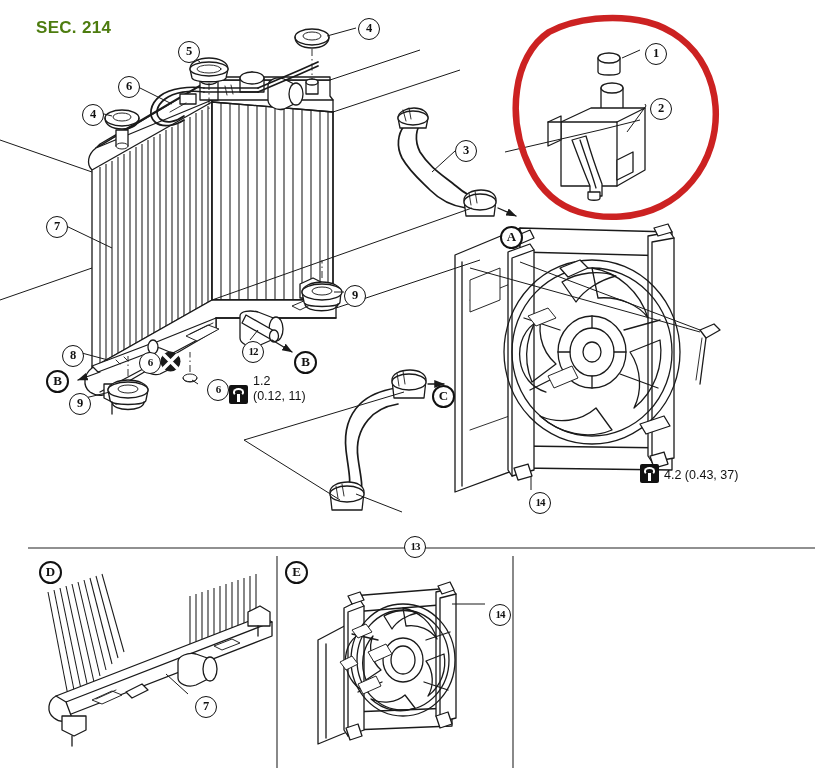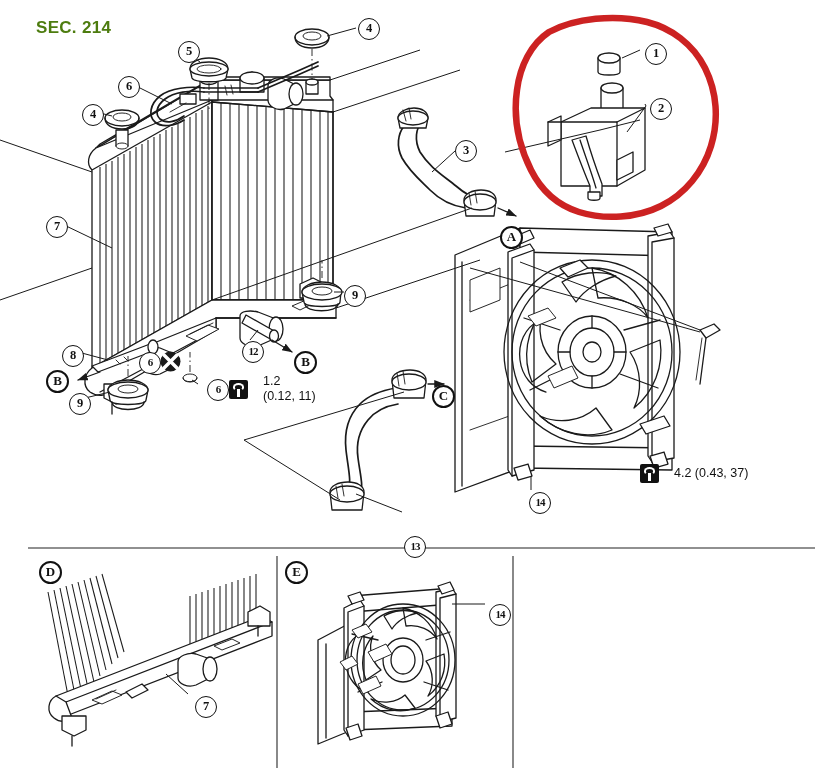--- a/index.html
+++ b/index.html
@@ -27,21 +27,21 @@
   .balloon.wide{font-size:11px;letter-spacing:-1px;}
   
   .letter{
     position:absolute;width:23px;height:23px;border-radius:50%;
     border:2.6px solid #111;background:#fff;color:#111;
     font-size:13px;line-height:18px;text-align:center;
     font-family:"Liberation Serif", serif;font-weight:bold;
     box-sizing:border-box;
   }
   
-  .torque{position:absolute;display:flex;align-items:center;gap:15px;}
+  .torque{position:absolute;display:flex;align-items:flex-end;gap:5px;}
   .torque .tq-icon{
     width:19px;height:19px;background:#111;border-radius:2px;
     position:relative;flex:0 0 auto;margin-top:1px;
   }
   .torque .tq-icon:before{
     content:"";position:absolute;left:4px;top:2.5px;width:11px;height:8px;
     border:2.2px solid #fff;border-radius:50% 50% 45% 45%;
     border-bottom-color:transparent;box-sizing:border-box;
   }
   .torque .tq-icon:after{

